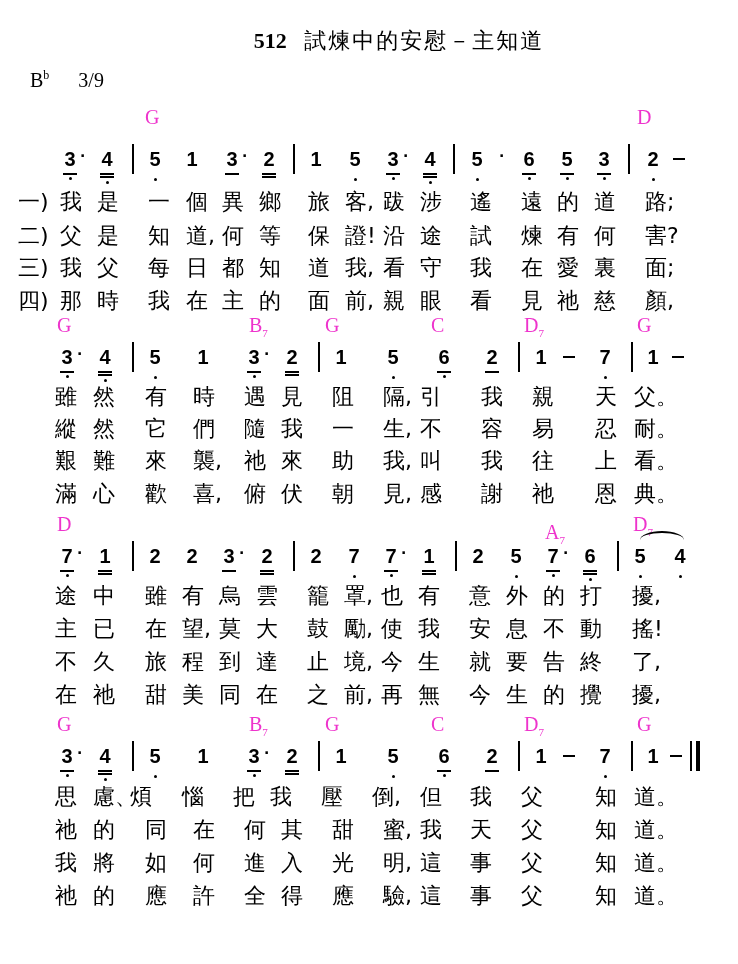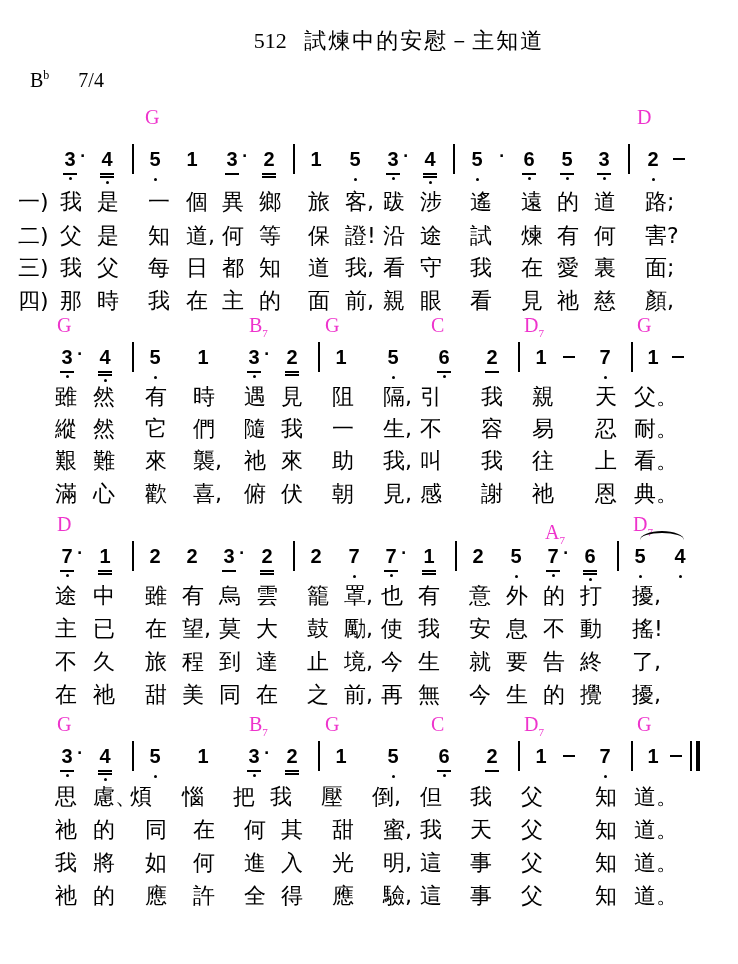--- a/index.html
+++ b/index.html
@@ -1,19 +1,19 @@
 <!DOCTYPE html>
 <html><head>
 <meta charset="utf-8">
 <style>
   html,body{margin:0;padding:0;background:#fff;}
   body{width:738px;height:964px;position:relative;overflow:hidden;font-family:"DejaVu Sans",sans-serif;color:#000;}
   .abs{position:absolute;}
   .title{left:0;width:738px;top:26px;text-align:center;font-size:22px;font-weight:bold;padding-left:60px;box-sizing:border-box;}
-  .title .num{font-family:"Liberation Serif",serif;font-weight:normal;margin-right:10px;}
+  .title .num{font-family:"Liberation Serif",serif;font-weight:bold;margin-right:10px;}
   .title .name{font-family:"DejaVu Sans",sans-serif;font-weight:normal;letter-spacing:2px;}
   .key{left:30px;top:68px;font-family:"Liberation Serif",serif;font-size:20px;}
   .key sup{font-size:12px;}
   .key .time{margin-left:24px;}
   .chord{font-family:"Liberation Serif",serif;font-size:20px;color:#ee33cc;}
   .chord sub{font-size:11px;}
   .note{font-family:"Liberation Sans",sans-serif;font-weight:bold;font-size:20px;width:20px;text-align:center;line-height:22px;}
   .note .u1,.note .u2{position:absolute;left:3px;width:14px;height:1.5px;background:#000;}
   .note .u1{top:25px;}
   .note .u2{top:28px;}
@@ -28,21 +28,21 @@
 </head>
 <body>
 
 <div class="abs title">
   <span class="num">512</span>
   <span class="name">試煉中的安慰－主知道</span>
 </div>
 
 <div class="abs key">
   <span>B</span><sup>b</sup>
-  <span class="time">7/4</span>
+  <span class="time">3/9</span>
 </div>
 
 <div id="score">
     <div class="abs chord" style="left: 145px; top: 106px;">G</div>
     <div class="abs chord" style="left: 637px; top: 106px;">D</div>
     <div class="abs note" style="left: 60px; top: 148px;">3<span class="u1"></span><span class="ld" style="top: 29px;"></span></div>
     <div class="abs dot" style="left: 80px; top: 148px;">·</div>
     <div class="abs note" style="left: 97px; top: 148px;">4<span class="u1"></span><span class="u2"></span><span class="ld low2"></span></div>
     <div class="abs bar" style="left: 132px; top: 144px;"></div>
     <div class="abs note" style="left: 145px; top: 148px;">5<span class="ld"></span></div>

